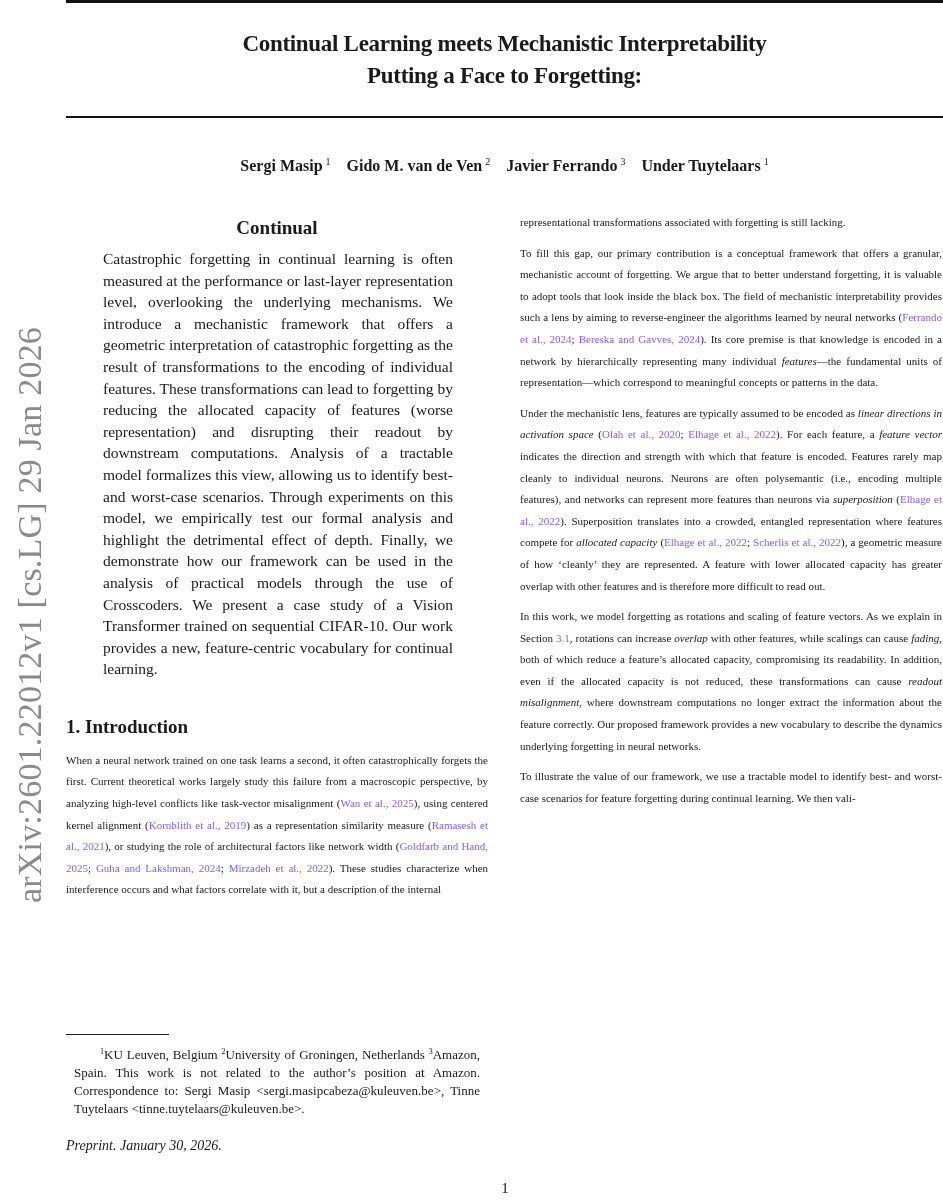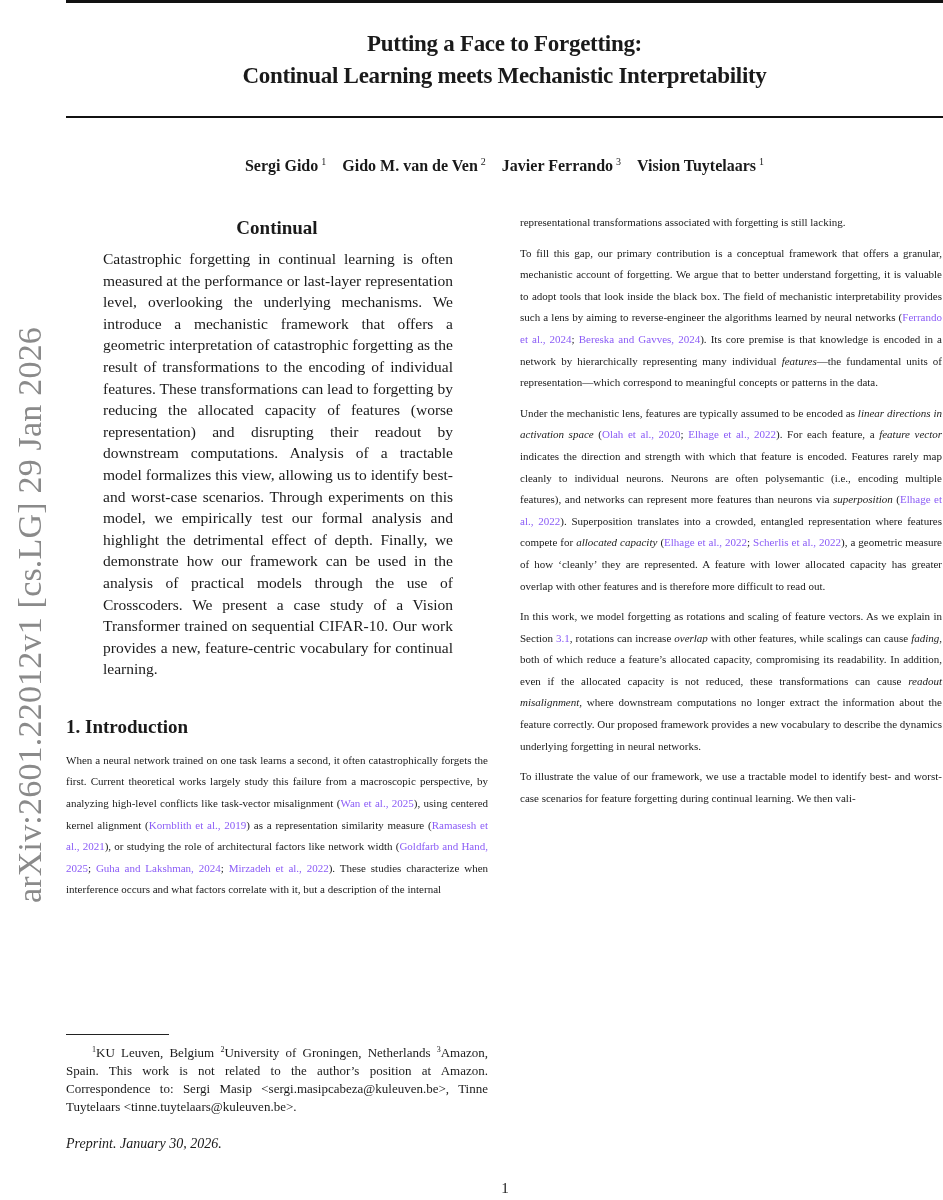--- a/index.html
+++ b/index.html
@@ -47,44 +47,44 @@
   .section-heading {
     font-weight: bold; font-size: 19px; margin: 36px 0 12px 0;
   }
   p.body {
     margin: 0; font-size: 11px; line-height: 21.6px; text-align: justify;
   }
   p.body + p.body { margin-top: 9px; }
   .cite { color: #8b5cf6; }
   .footnote-rule { width: 103px; height: 1px; background: #222; margin: 8px 0 6px 0; }
   .footnote {
-    font-size: 13px; line-height: 18px; text-align: justify; text-indent: 26px; margin: 0;
+    font-size: 13px; line-height: 18px; text-align: justify; text-indent: 26px; margin: 8px;
   }
   .footnote sup { font-size: 8px; }
   .preprint { font-style: italic; font-size: 14px; margin-top: 20px; }
   .page-number {
     position: absolute; top: 1180px; left: 0; width: 1010px; text-align: center; font-size: 15px;
   }
   i { font-style: italic; }
 </style>
 </head>
 <body>
 
 <div class="rule top"></div>
 <div class="title">
+  <div>Continual Learning meets Mechanistic Interpretability</div>
   <div>Putting a Face to Forgetting:</div>
-  <div>Continual Learning meets Mechanistic Interpretability</div>
 </div>
 <div class="rule bottom"></div>
 
 <div class="authors">
-  <span class="author"><span>Sergi Gido</span><sup>1</sup></span>
+  <span class="author"><span>Sergi Masip</span><sup>1</sup></span>
   <span class="author"><span>Gido M. van de Ven</span><sup>2</sup></span>
   <span class="author"><span>Javier Ferrando</span><sup>3</sup></span>
-  <span class="author"><span>Vision Tuytelaars</span><sup>1</sup></span>
+  <span class="author"><span>Under Tuytelaars</span><sup>1</sup></span>
 </div>
 
 <div class="arxiv-stamp">
   <span>arXiv:2601.22012v1  [cs.LG]  29 Jan 2026</span>
 </div>
 
 <div class="col-left">
   <div class="abstract-heading">Continual</div>
   <div class="abstract-body">Catastrophic forgetting in continual learning is often measured at the performance or last-layer representation level, overlooking the underlying mechanisms. We introduce a mechanistic framework that offers a geometric interpretation of catastrophic forgetting as the result of transformations to the encoding of individual features. These transformations can lead to forgetting by reducing the allocated capacity of features (worse representation) and disrupting their readout by downstream computations. Analysis of a tractable model formalizes this view, allowing us to identify best- and worst-case scenarios. Through experiments on this model, we empirically test our formal analysis and highlight the detrimental effect of depth. Finally, we demonstrate how our framework can be used in the analysis of practical models through the use of Crosscoders. We present a case study of a Vision Transformer trained on sequential CIFAR-10. Our work provides a new, feature-centric vocabulary for continual learning.</div>
 

